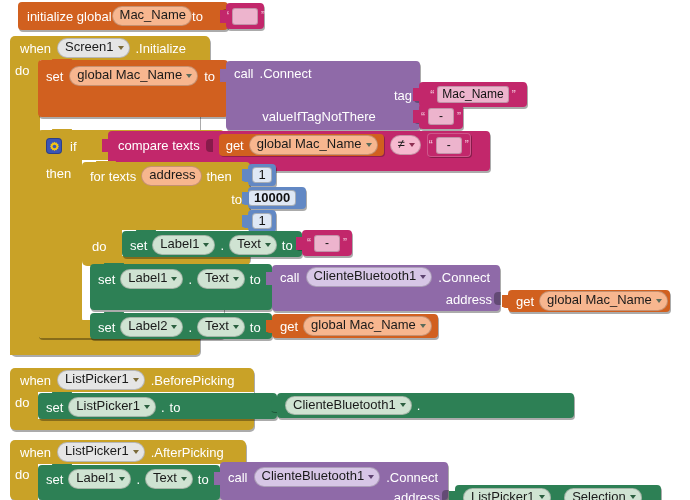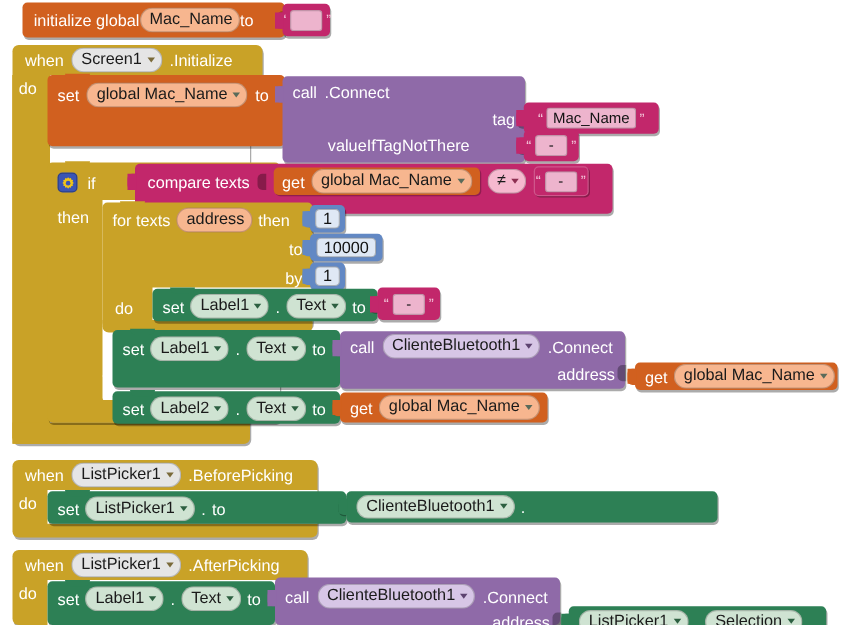--- a/index.html
+++ b/index.html
@@ -258,43 +258,40 @@
     <div class="row" style="height:24px; padding-left:8px; gap:5px; padding-top:2px;">
       <span class="lbl">for texts</span>
       <span class="field f-salmon">
         <span>address</span>
       </span>
       <span class="lbl">then</span>
     </div>
     <div class="row" style="height:23px; justify-content:flex-end; padding-right:8px;">
       <span class="lbl">to</span>
     </div>
-    <div class="row" style="height:23px; justify-content:flex-end; padding-right:8px;">
-      <span class="lbl">by</span>
-    </div>
     <div class="lbl" style="position:absolute; left:10px; top:78px; font-size:13px;">do</div>
     <div class="socket" style="right:-1px; top:7px;"></div>
     <div class="socket" style="right:-1px; top:30px;"></div>
     <div class="socket" style="right:-1px; top:53px;"></div>
   </div>
   <div class="blk" style="left:122px; top:230px; width:128px; height:28px; background:#ffffff;"></div>
   <div class="blk c-gold" style="left:82px; top:256px; width:168px; height:10px; border-radius:0 0 5px 5px;"></div>
 
   <div class="blk c-blue rnd shadow" style="left:248px; top:164px; width:28px; height:22px;">
     <div class="plug c-blue" style="top:5px; height:12px;"></div>
     <div class="row" style="height:22px; justify-content:center;">
       <span class="field f-blue" style="padding:0 5px; border-radius:4px;">
         <span>1</span>
       </span>
     </div>
   </div>
 
   <div class="blk c-blue rnd shadow" style="left:248px; top:187px; width:58px; height:22px;">
     <div class="plug c-blue" style="top:5px; height:12px;"></div>
-    <div class="row" style="height:22px; justify-content:center;">
+    <div class="row" style="height:22px; justify-content:flex-start;font-weight:bold;">
       <span class="field f-blue" style="padding:0 5px; border-radius:4px;">
         <span>10000</span>
       </span>
     </div>
   </div>
 
   <div class="blk c-blue rnd shadow" style="left:248px; top:210px; width:28px; height:22px;">
     <div class="plug c-blue" style="top:5px; height:12px;"></div>
     <div class="row" style="height:22px; justify-content:center;">
       <span class="field f-blue" style="padding:0 5px; border-radius:4px;">

